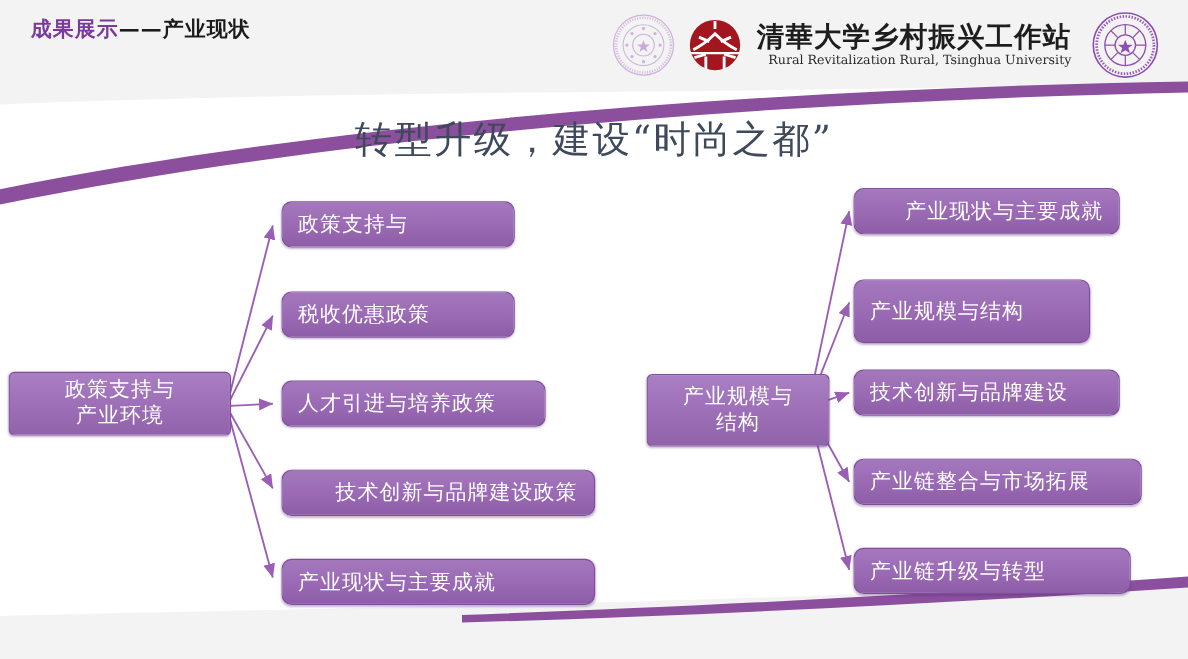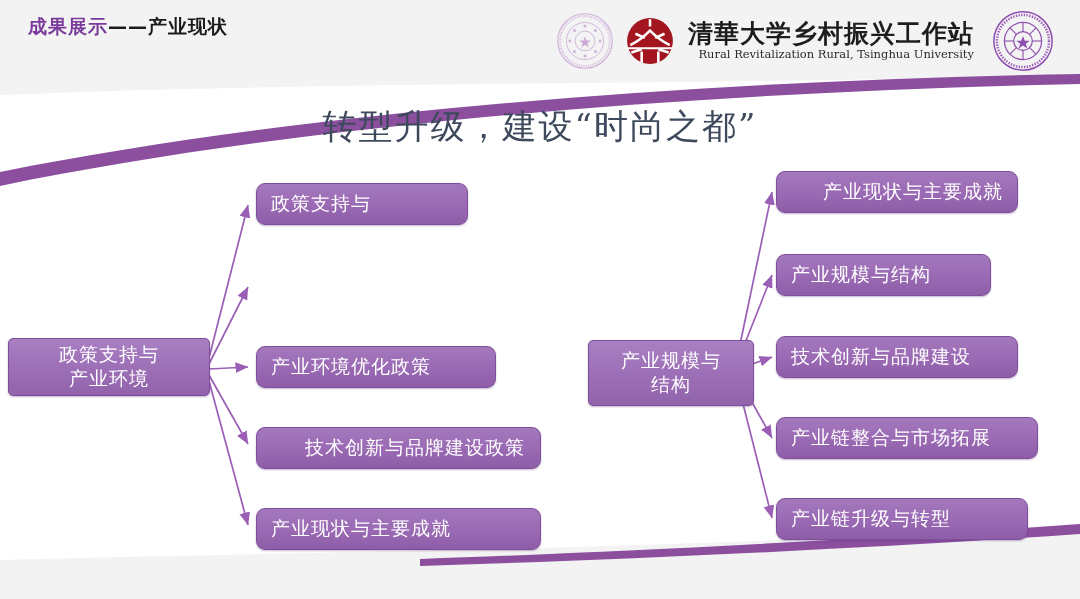--- a/index.html
+++ b/index.html
@@ -162,41 +162,44 @@
     <div class="node root center-txt" style="left:8px;top:338px;width:202px;height:58px;">
       <div>
         <div>政策支持与</div>
         <div>产业环境</div>
       </div>
     </div>
 
     <div class="node pad" style="left:256px;top:183px;width:212px;height:42px;">
       <span>政策支持与</span>
     </div>
+    <div class="node pad" style="left:256px;top:265px;width:212px;height:42px;">
+      <span>税收优惠政策</span>
+    </div>
     <div class="node pad" style="left:256px;top:346px;width:240px;height:42px;">
-      <span>产业环境优化政策</span>
+      <span>人才引进与培养政策</span>
     </div>
     <div class="node pad" style="left:256px;top:427px;width:285px;height:42px;padding-left:48px;">
       <span>技术创新与品牌建设政策</span>
     </div>
     <div class="node pad" style="left:256px;top:508px;width:285px;height:42px;">
       <span>产业现状与主要成就</span>
     </div>
 
     <div class="node root center-txt" style="left:588px;top:340px;width:166px;height:66px;">
       <div>
         <div>产业规模与</div>
         <div>结构</div>
       </div>
     </div>
 
     <div class="node pad" style="left:776px;top:171px;width:242px;height:42px;justify-content:flex-end;">
       <span>产业现状与主要成就</span>
     </div>
-    <div class="node pad" style="left:776px;top:254px;width:215px;height:42px;">
+    <div class="node pad" style="left:776px;top:254px;width:215px;height:58px;">
       <span>产业规模与结构</span>
     </div>
     <div class="node pad" style="left:776px;top:336px;width:242px;height:42px;">
       <span>技术创新与品牌建设</span>
     </div>
     <div class="node pad" style="left:776px;top:417px;width:262px;height:42px;text-align:center;">
       <span>产业链整合与市场拓展</span>
     </div>
     <div class="node pad" style="left:776px;top:498px;width:252px;height:42px;">
       <span>产业链升级与转型</span>

